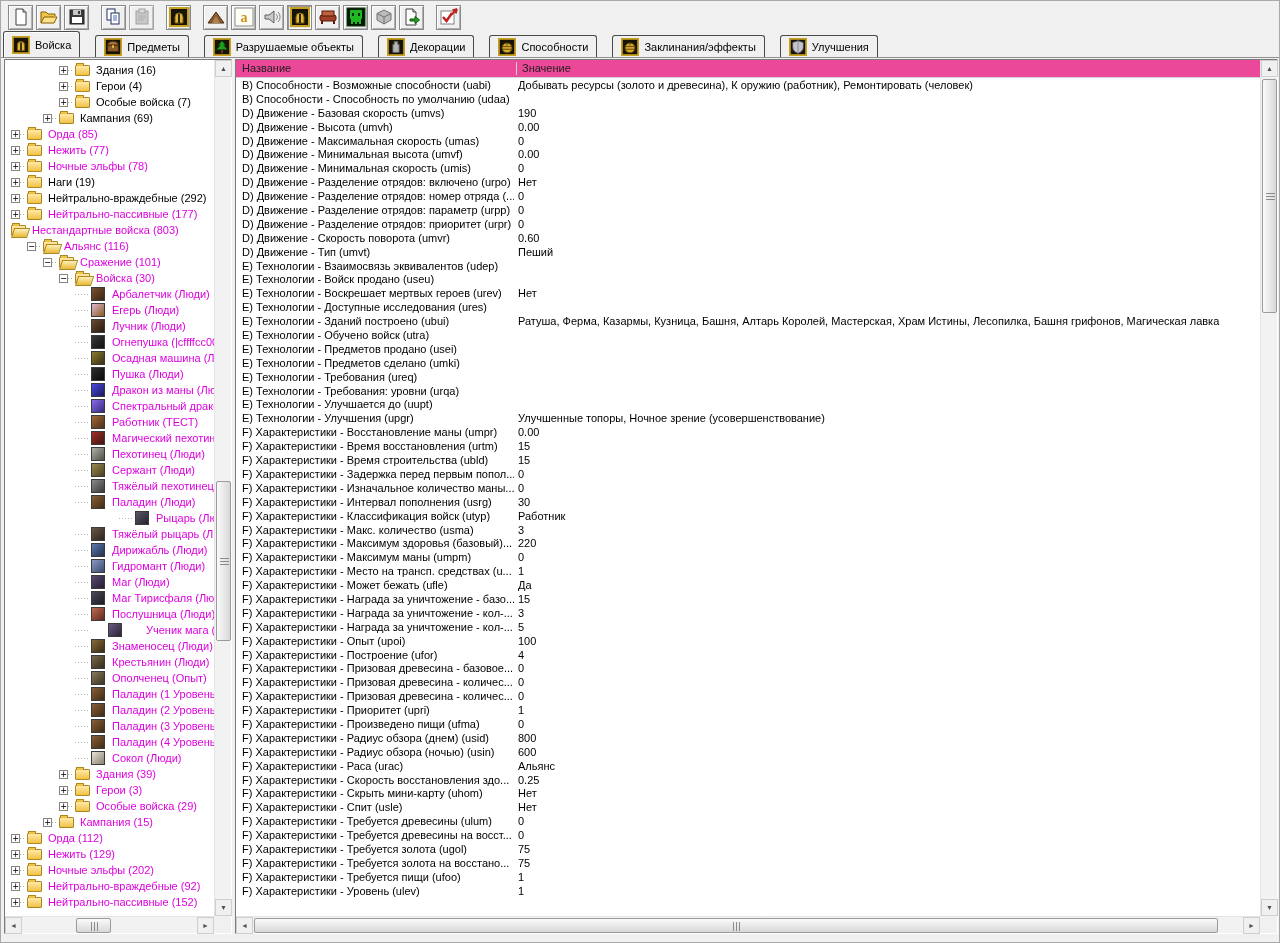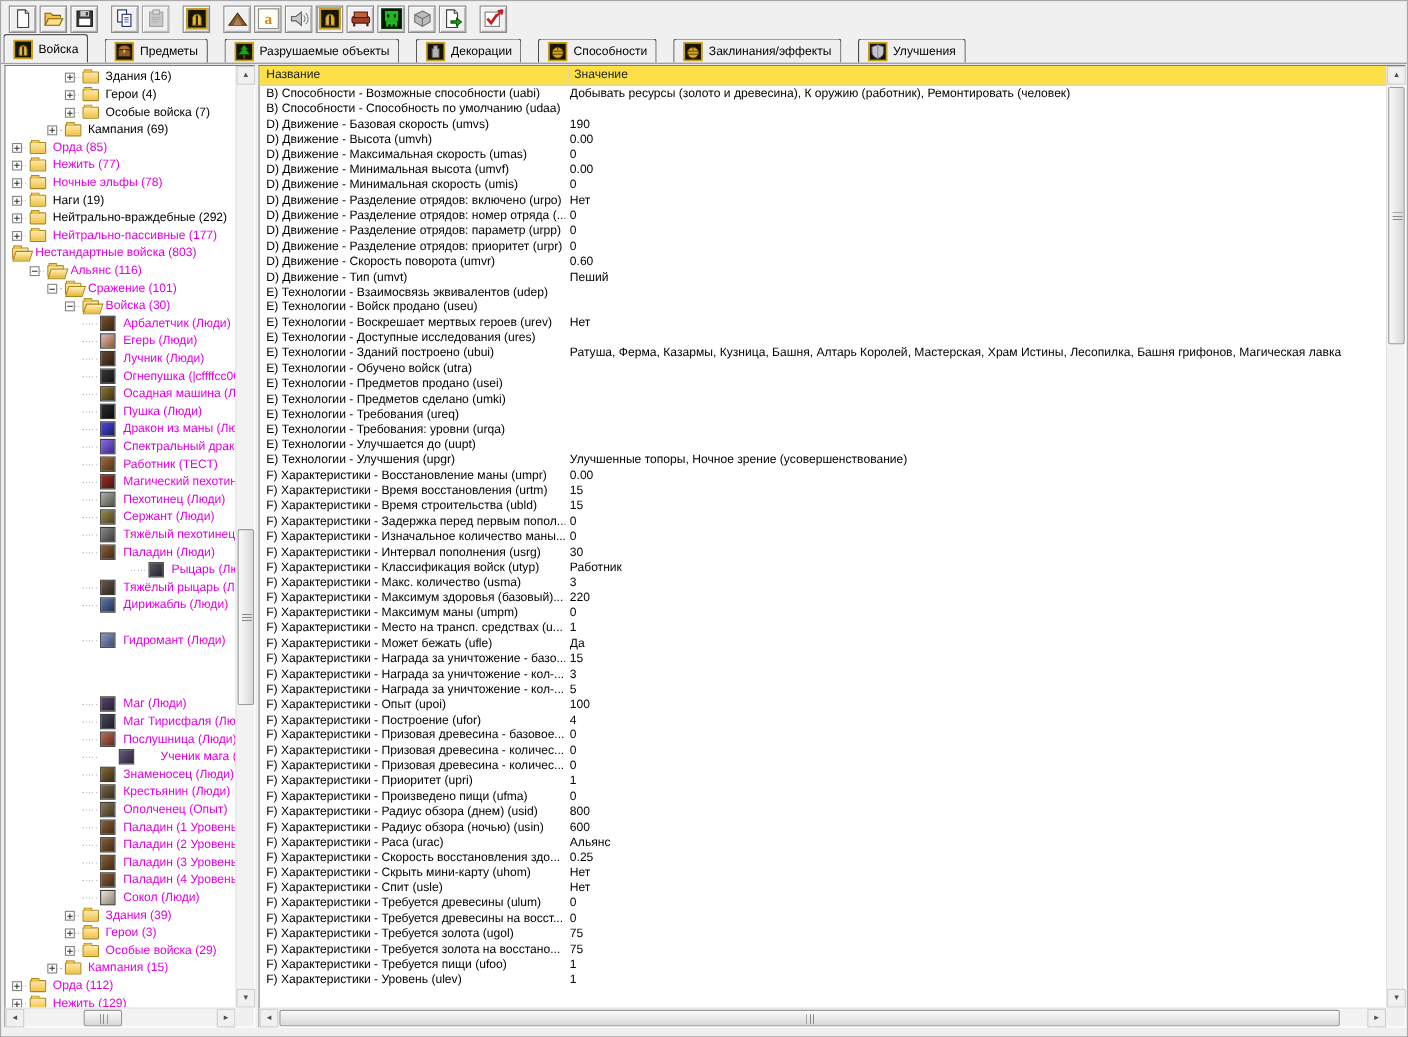--- a/index.html
+++ b/index.html
@@ -48,21 +48,21 @@
   .fold::before { content:""; position:absolute; top:-3px; left:0; width:6px; height:2px;
           background:#f0c248; border:1px solid #a88820; border-bottom:none; border-radius:1px 1px 0 0; }
   .fold.open::after { content:""; position:absolute; left:-1px; top:2px; width:14px; height:8px;
           background:linear-gradient(#fff0b8,#e8b838); border:1px solid #a88820;
           transform:skewX(-18deg); transform-origin:bottom left; }
   .uicon { width:14px; height:14px; flex:none; margin-right:5px; border:1px solid #3a3a3a; }
   .tlabel { margin-left:2px; }
   .tlabel.m { color:#dd00dd; }
   .tlabel.k { color:#000; }
   
-  .phead { position:absolute; top:0; left:0; right:17px; height:18px; background:#fde047;
+  .phead { position:absolute; top:0; left:0; right:17px; height:18px; background:#ec4899;
            border-bottom:1px solid #d4d4d4; color:#202020; }
   .phead .h1 { position:absolute; left:6px; top:2px; }
   .phead .h2 { position:absolute; left:286px; top:2px; }
   .phead .hsep { position:absolute; left:280px; top:2px; bottom:2px; width:1px; background:#d4d4d4; }
   #rows { position:absolute; top:19px; left:0; right:17px; bottom:17px; overflow:hidden; }
   .prow { height:13.9px; line-height:13.9px; position:relative; white-space:nowrap; }
   .prow .c1 { position:absolute; left:6px; width:272px; overflow:hidden; }
   .prow .c2 { position:absolute; left:282px; right:2px; overflow:hidden; }
   
   .vscroll { position:absolute; right:0; top:0; bottom:17px; width:17px; background:#f2f2f2; border-left:1px solid #e4e4e4; }
@@ -424,26 +424,26 @@
       <div class="trow" style="padding-left: 70px;">
         <span class="slot"></span>
         <span class="uicon" style="background:linear-gradient(135deg,#6a5848,#2c241c)"></span>
         <span class="tlabel m">Тяжёлый рыцарь (Лю</span>
       </div>
       <div class="trow" style="padding-left: 70px;">
         <span class="slot"></span>
         <span class="uicon" style="background:linear-gradient(135deg,#5a7ab0,#243050)"></span>
         <span class="tlabel m">Дирижабль (Люди)</span>
       </div>
-      <div class="trow" style="padding-left: 70px; margin-top: 16px;">
+      <div class="trow" style="padding-left: 70px;">
         <span class="slot"></span>
         <span class="uicon" style="background:linear-gradient(135deg,#8a9ac0,#3a4a70)"></span>
         <span class="tlabel m">Гидромант (Люди)</span>
       </div>
-      <div class="trow" style="padding-left: 70px; margin-top: 42px;">
+      <div class="trow" style="padding-left: 70px;">
         <span class="slot"></span>
         <span class="uicon" style="background:linear-gradient(135deg,#5a4a70,#241c30)"></span>
         <span class="tlabel m">Маг (Люди)</span>
       </div>
       <div class="trow" style="padding-left: 70px;">
         <span class="slot"></span>
         <span class="uicon" style="background:linear-gradient(135deg,#4a4a5a,#1c1c24)"></span>
         <span class="tlabel m">Маг Тирисфаля (Люд</span>
       </div>
       <div class="trow" style="padding-left: 70px;">

